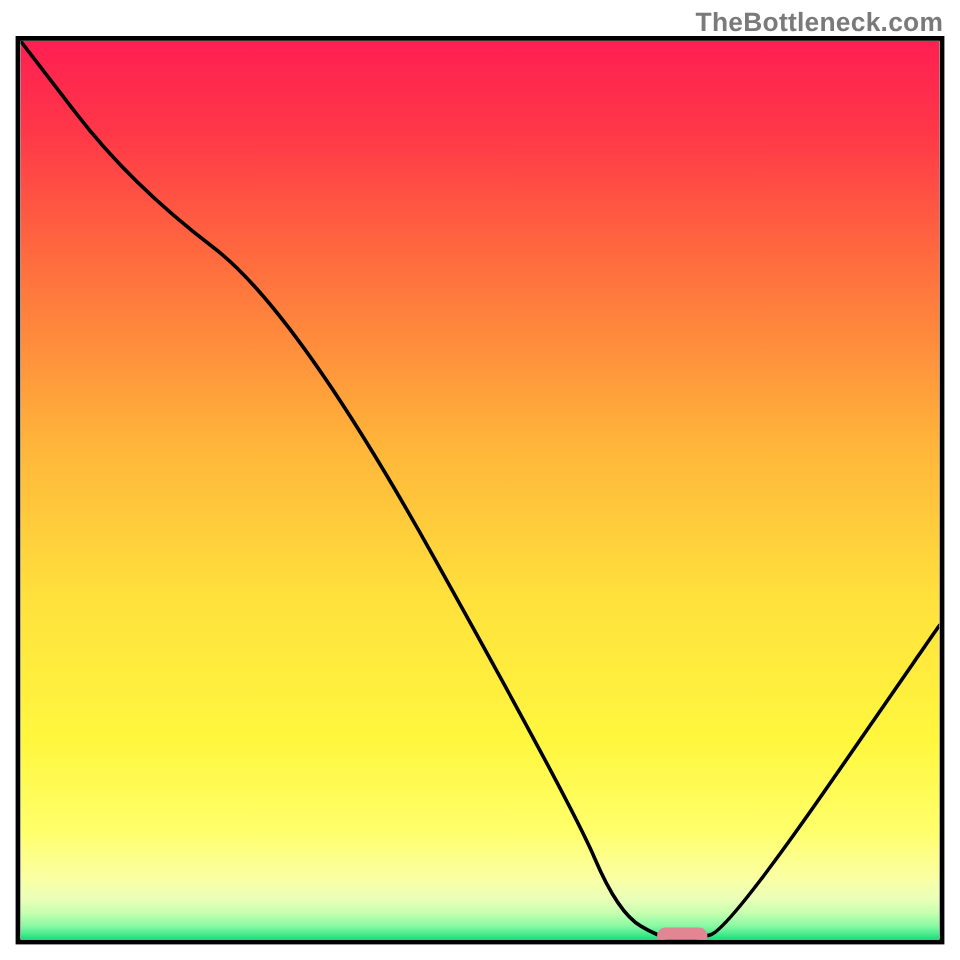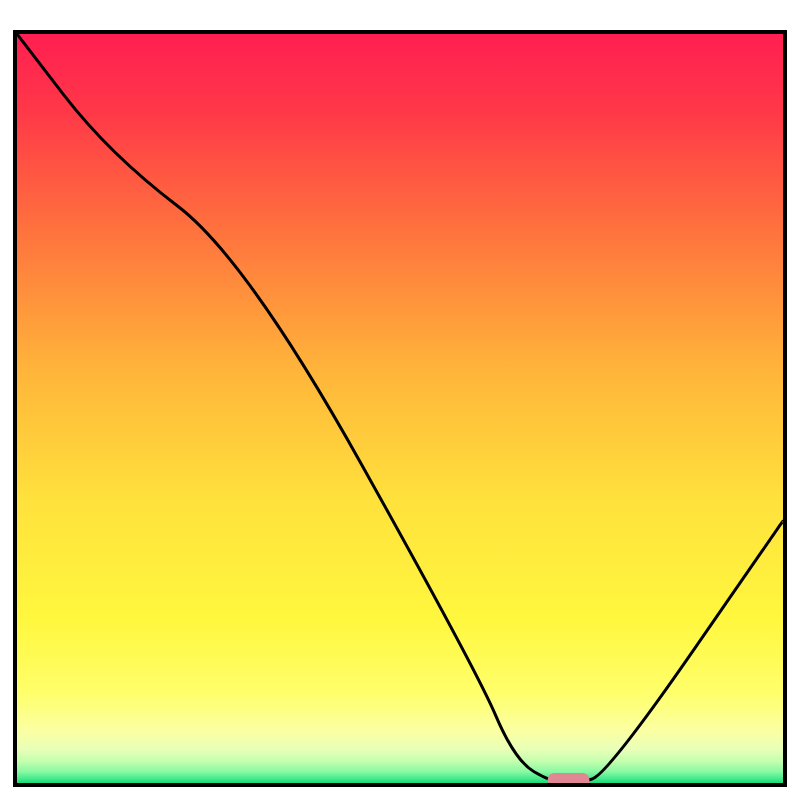--- a/index.html
+++ b/index.html
@@ -39,20 +39,21 @@
     inset: 0;
     width: 100%;
     height: 100%;
   }
 </style>
 </head>
 <body>
 
 <div class="container">
 
+  <div class="watermark">TheBottleneck.com</div>
 
   <div class="frame">
 
     <svg id="bg-svg" viewBox="0 0 766 749" preserveAspectRatio="none">
       <defs>
         <linearGradient id="grad" x1="0" y1="0" x2="0" y2="1">
             <stop offset="0%" stop-color="#ff1f52"></stop>
             <stop offset="10%" stop-color="#ff3748"></stop>
             <stop offset="25%" stop-color="#ff6e3e"></stop>
             <stop offset="45%" stop-color="#ffb53a"></stop>

